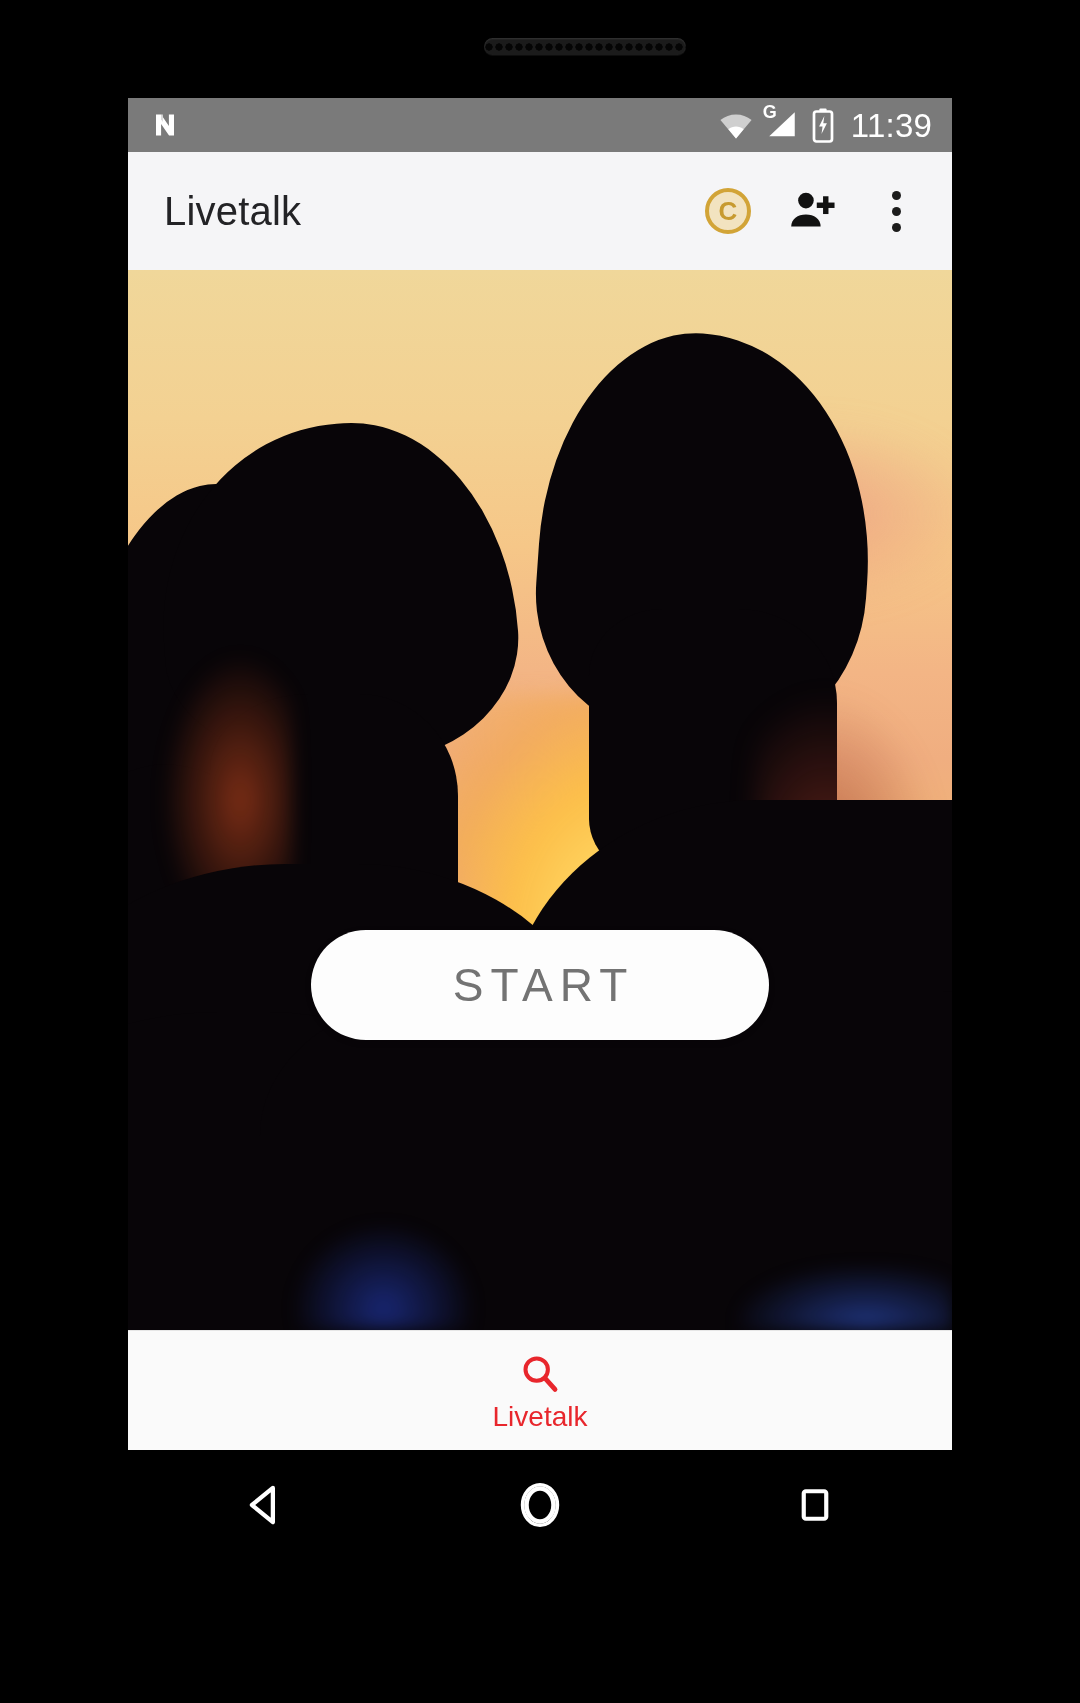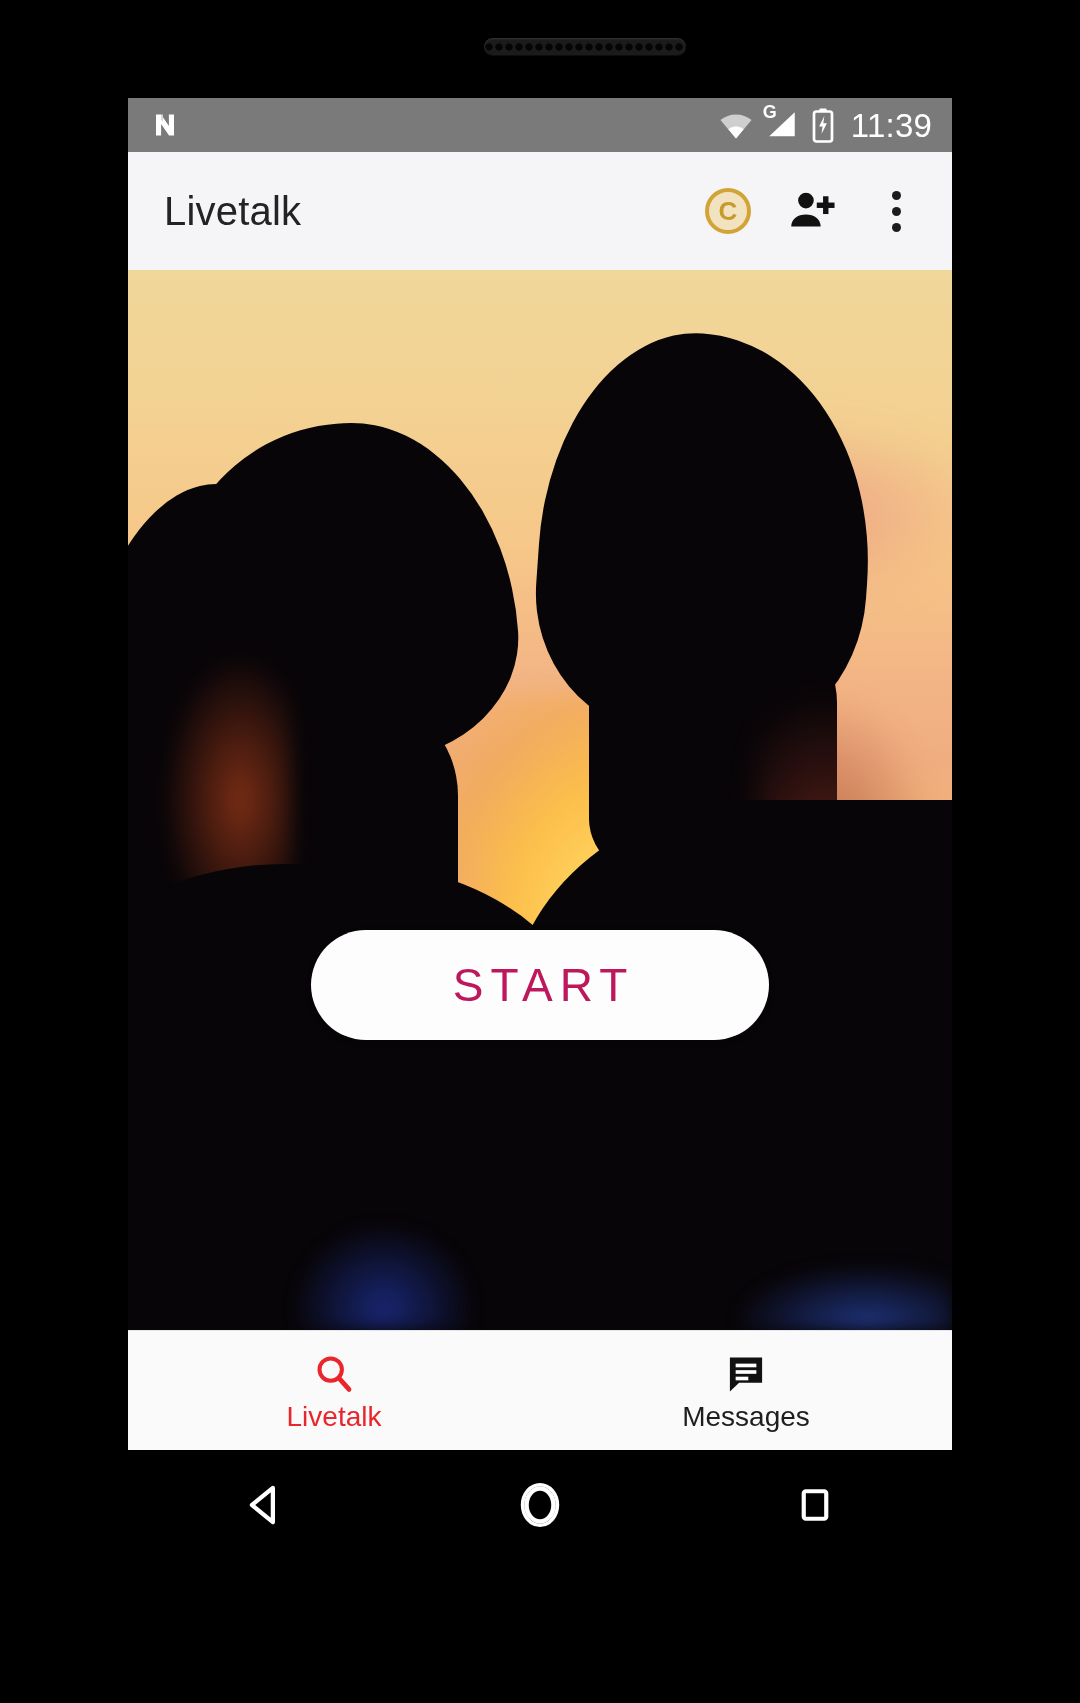--- a/index.html
+++ b/index.html
@@ -343,21 +343,21 @@
     display: flex;
     align-items: center;
     justify-content: center;
     cursor: pointer;
     box-shadow: 0 2px 6px rgba(0,0,0,.18);
   }
   .start-button span {
     font-size: 46px;
     font-weight: 300;
     letter-spacing: 7px;
-    color: #be185d;
+    color: #737373;
     padding-left: 7px;
   }
 
   
   .bottom-nav {
     position: relative;
     height: 120px;
     background: #fafafa;
     display: flex;
     align-items: stretch;
@@ -511,31 +511,20 @@
       <span class="nav-icon">
         <svg width="44" height="44" viewBox="0 0 24 24">
           <circle cx="10.2" cy="9.6" r="6.1" fill="none" stroke="#e8262c" stroke-width="2.2"></circle>
           <line x1="14.7" y1="14.3" x2="20.2" y2="20.4" stroke="#e8262c" stroke-width="2.6" stroke-linecap="round"></line>
         </svg>
       </span>
       <span class="nav-label">Livetalk</span>
     </button>
 
 
-    <button class="nav-item">
-      <span class="nav-icon">
-        <svg width="46" height="46" viewBox="0 0 24 24">
-          <path d="M3.6 3.4h16.8v13.1h-12l-4.8 4.6z" fill="#111111"></path>
-          <rect x="6.6" y="6.6" width="10.8" height="1.9" fill="#ffffff"></rect>
-          <rect x="6.6" y="10" width="10.8" height="1.9" fill="#ffffff"></rect>
-          <rect x="6.6" y="13.4" width="6.6" height="1.9" fill="#ffffff"></rect>
-        </svg>
-      </span>
-      <span class="nav-label">Messages</span>
-    </button>
 
   </div>
 </div>
 
 <div class="android-nav">
   <button class="sys-btn">
     <svg width="54" height="54" viewBox="0 0 24 24">
       <path d="M15.5 4.4 6.2 12l9.3 7.6z" fill="none" stroke="#ffffff" stroke-width="1.9" stroke-linejoin="round"></path>
     </svg>
   </button>

